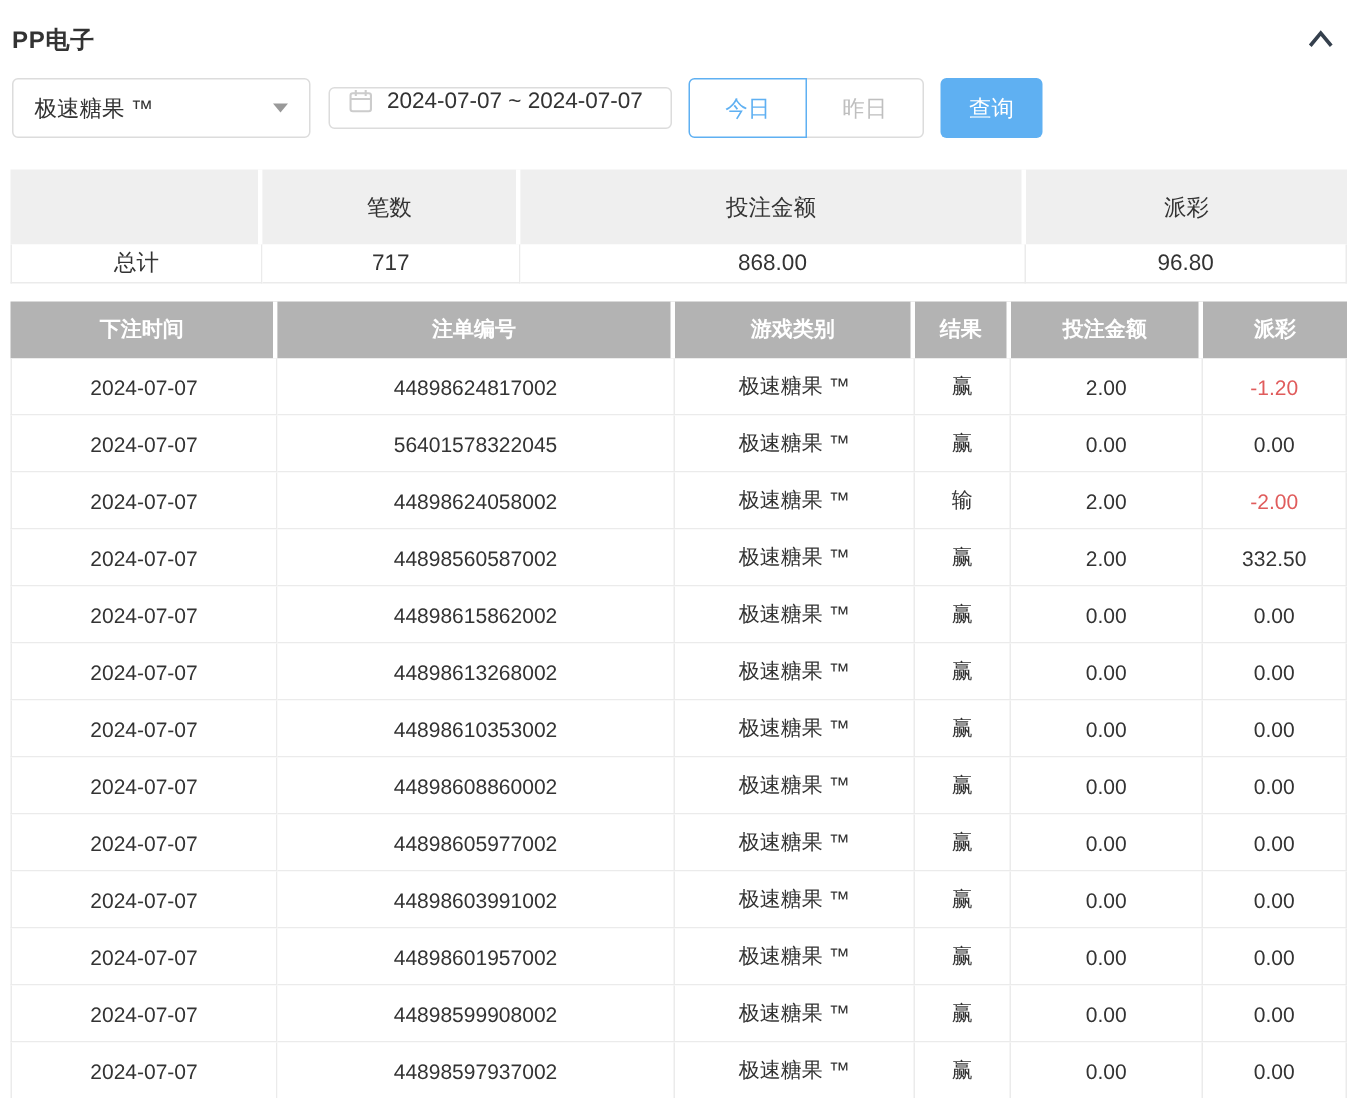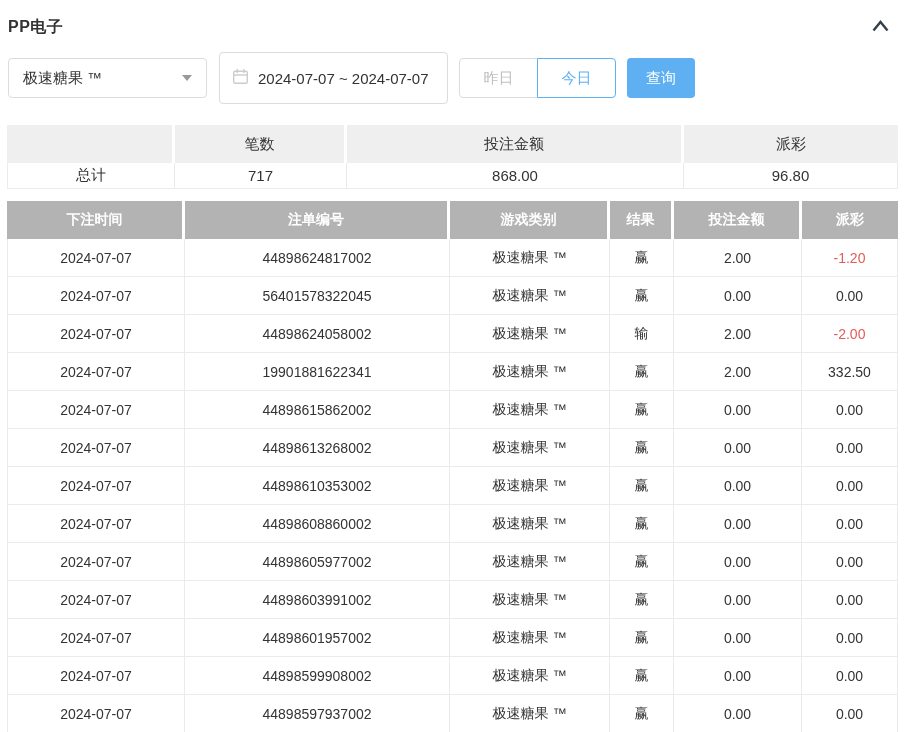--- a/index.html
+++ b/index.html
@@ -28,22 +28,22 @@
 
   
   .toolbar { display: flex; align-items: center; margin-top: 14px; padding-left: 1px; }
   .select-box {
     width: 199px; height: 40px; border: 1px solid var(--control-border); border-radius: 4px;
     display: flex; align-items: center; justify-content: space-between; padding: 0 14px;
     font-size: 15px; background: #fff; cursor: pointer;
   }
   .caret-down { width: 0; height: 0; border-left: 5px solid transparent; border-right: 5px solid transparent; border-top: 6px solid #999; }
   .date-box {
-    width: 229px; height: 52px; border: 1px solid var(--control-border); border-radius: 4px;
-    display: flex; align-items: center; gap: 9px; padding: 0 12px; margin-left: 12px;
+    width: 229px; height: 28px; border: 1px solid var(--control-border); border-radius: 4px;
+    display: flex; gap: 9px; padding: 0 12px; margin-left: 12px;
     font-size: 15px; background: #fff; cursor: pointer; white-space: nowrap;
   }
   .seg-group { display: flex; margin-left: 11px; }
   .seg-btn {
     width: 79px; height: 40px; background: #fff; border: 1px solid var(--control-border);
     color: var(--muted); font-size: 15px; font-family: inherit;
     display: flex; align-items: center; justify-content: center; cursor: pointer; margin-left: -1px;
   }
   .seg-btn:first-child { border-radius: 4px 0 0 4px; margin-left: 0; }
   .seg-btn:last-child { border-radius: 0 4px 4px 0; }
@@ -53,21 +53,21 @@
     background: var(--accent); color: #fff; font-size: 15px; font-family: inherit; cursor: pointer;
   }
 
   
   table { border-collapse: separate; border-spacing: 0; width: 891px; table-layout: fixed; }
   th, td { text-align: center; overflow: hidden; }
 
   
   .summary-table { margin-top: 21px; }
   .summary-table th {
-    background: var(--summary-header-bg); height: 38px; font-weight: normal; font-size: 15px;
+    background: var(--summary-header-bg); height: 50px; font-weight: normal; font-size: 15px;
     border-right: 3px solid #fff;
   }
   .summary-table th:last-child { border-right: none; }
   .summary-table td {
     height: 26px; font-size: 15px; background: #fff;
     border-bottom: 1px solid var(--border); border-right: 1px solid var(--border);
   }
   .summary-table td:first-child { border-left: 1px solid var(--border); }
 
   
@@ -110,22 +110,22 @@
         <svg width="17" height="17" viewBox="0 0 17 17" fill="none" stroke="#cccccc" stroke-width="1.4">
           <rect x="1.7" y="3.2" width="13.6" height="12" rx="1.5"></rect>
           <line x1="5.2" y1="1" x2="5.2" y2="5"></line>
           <line x1="11.8" y1="1" x2="11.8" y2="5"></line>
           <line x1="1.7" y1="7" x2="15.3" y2="7"></line>
         </svg>
       </span>
       <span>2024-07-07 ~ 2024-07-07</span>
     </div>
     <div class="seg-group">
+      <button class="seg-btn active">今日</button>
       <button class="seg-btn">昨日</button>
-      <button class="seg-btn active">今日</button>
     </div>
     <button class="query-btn">查询</button>
   </div>
 
   <table class="summary-table">
     <colgroup>
         <col style="width:168px">
         <col style="width:172px">
         <col style="width:337px">
         <col style="width:214px">
@@ -190,21 +190,21 @@
     <td>2024-07-07</td>
     <td>44898624058002</td>
     <td>极速糖果 ™</td>
     <td>输</td>
     <td>2.00</td>
     <td class="neg">-2.00</td>
   </tr>
 
   <tr>
     <td>2024-07-07</td>
-    <td>19901881622341</td>
+    <td>44898560587002</td>
     <td>极速糖果 ™</td>
     <td>赢</td>
     <td>2.00</td>
     <td>332.50</td>
   </tr>
 
   <tr>
     <td>2024-07-07</td>
     <td>44898615862002</td>
     <td>极速糖果 ™</td>

